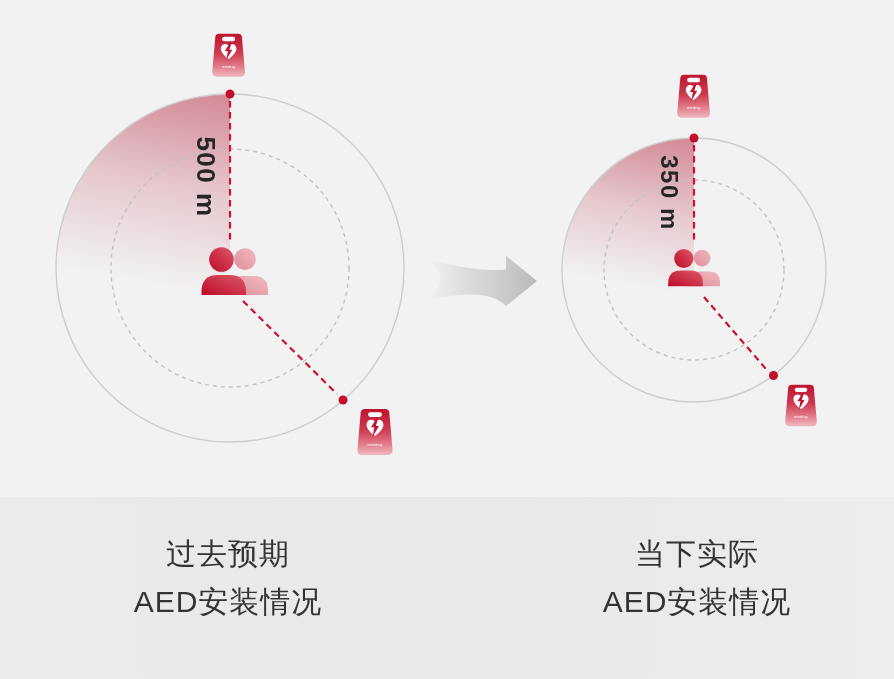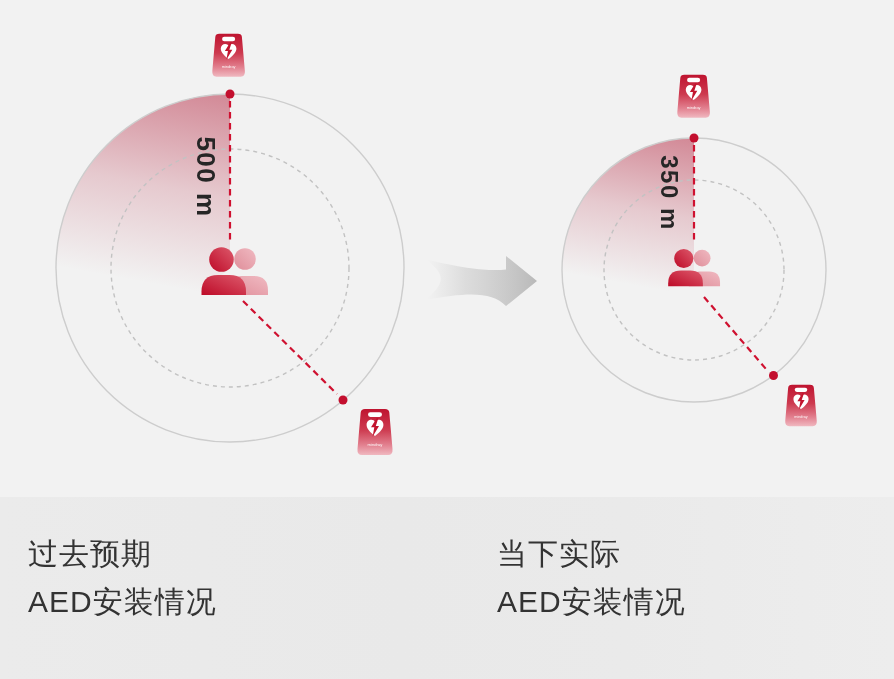--- a/index.html
+++ b/index.html
@@ -25,21 +25,21 @@
   .diagram-svg {
     position: absolute;
     left: 0;
     top: 0;
     pointer-events: none;
   }
   .caption {
     position: absolute;
     top: 530px;
     width: 400px;
-    text-align: left;
+    text-align: center;
     font-size: 30px;
     line-height: 48px;
     color: #333333;
     letter-spacing: 1px;
   }
   .caption-left  { left: 28px; }
   .caption-right { left: 497px; }
   .radius-label-svg {
     font-family: "Liberation Sans", "DejaVu Sans", sans-serif;
     font-weight: bold;

